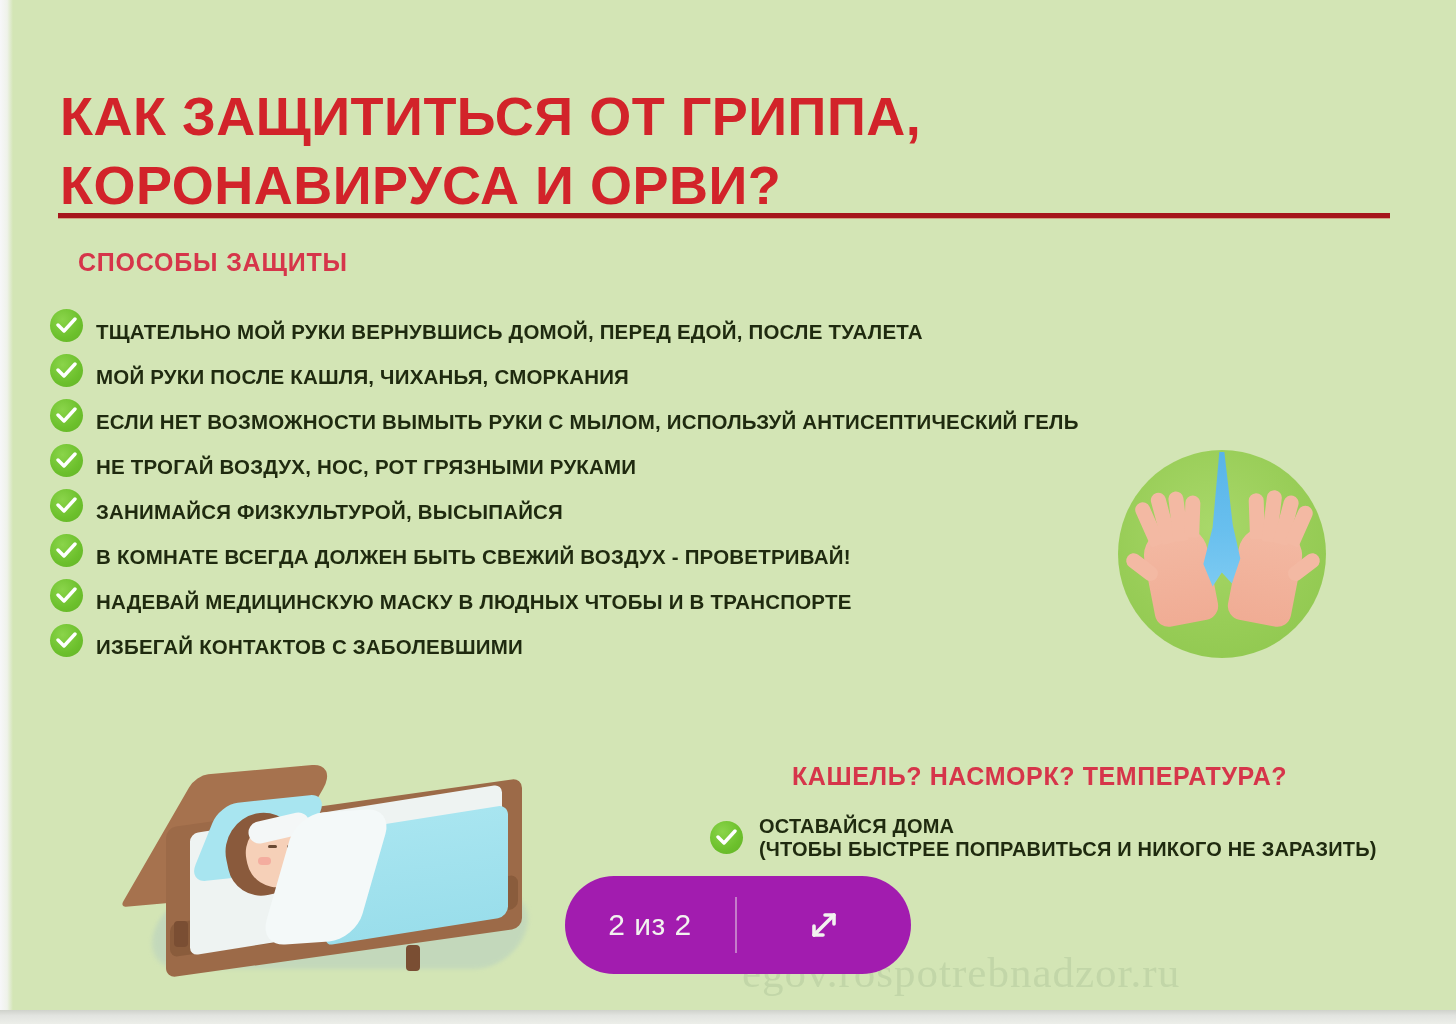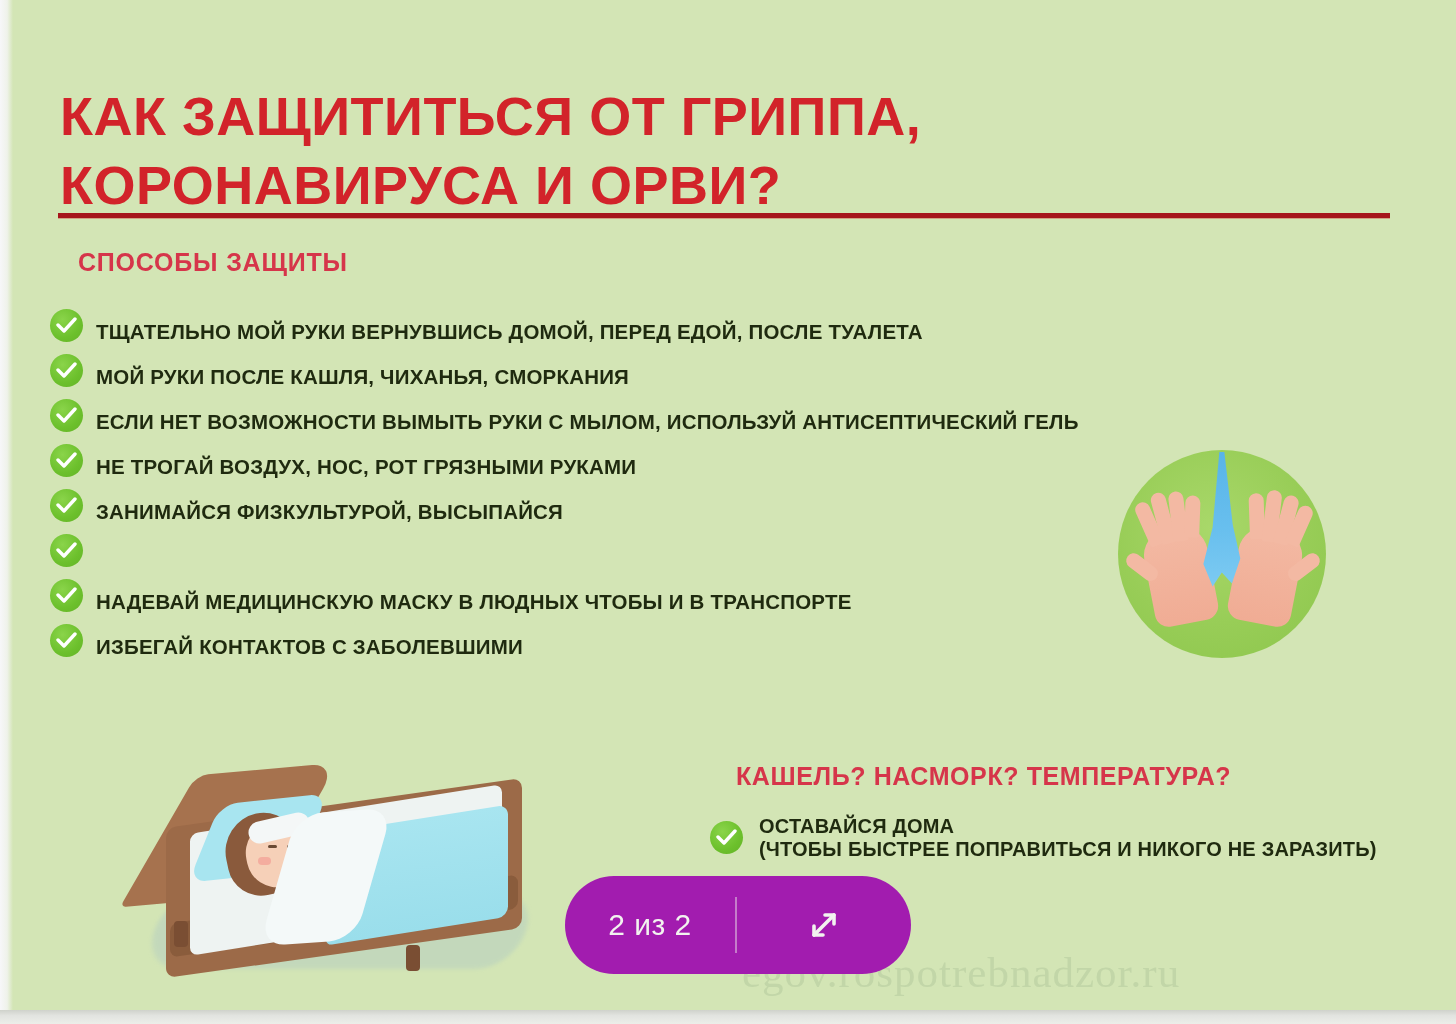--- a/index.html
+++ b/index.html
@@ -289,21 +289,21 @@
     width: 14px; height: 26px;
     background: #7a4e33;
     border-radius: 4px;
   }
   .bed .leg-l { left: 26px; top: 156px; }
   .bed .leg-r { left: 258px; top: 180px; }
 
   
   .bottom-heading {
     position: absolute;
-    left: 736px; top: 762px;
+    left: 792px; top: 762px;
     color: #d6354a;
     font-size: 25px;
     font-weight: 700;
     letter-spacing: 0.6px;
     white-space: nowrap;
   }
   .stay-home {
     position: absolute;
     left: 710px; top: 815px;
     display: flex;
@@ -415,20 +415,21 @@
       </span>
       <span class="item-text">ЗАНИМАЙСЯ ФИЗКУЛЬТУРОЙ, ВЫСЫПАЙСЯ</span>
     </div>
 
     <div class="list-item">
       <span class="tick">
         <svg width="21" height="19" viewBox="0 0 21 19" aria-hidden="true">
             <path d="M2 9 L8 15 L19 3" fill="none" stroke="#ffffff" stroke-width="3.4" stroke-linecap="round" stroke-linejoin="round"></path>
           </svg>
       </span>
+      <span class="item-text">В КОМНАТЕ ВСЕГДА ДОЛЖЕН БЫТЬ СВЕЖИЙ ВОЗДУХ - ПРОВЕТРИВАЙ!</span>
     </div>
 
     <div class="list-item">
       <span class="tick">
         <svg width="21" height="19" viewBox="0 0 21 19" aria-hidden="true">
             <path d="M2 9 L8 15 L19 3" fill="none" stroke="#ffffff" stroke-width="3.4" stroke-linecap="round" stroke-linejoin="round"></path>
           </svg>
       </span>
       <span class="item-text">НАДЕВАЙ МЕДИЦИНСКУЮ МАСКУ В ЛЮДНЫХ ЧТОБЫ И В ТРАНСПОРТЕ</span>
     </div>

